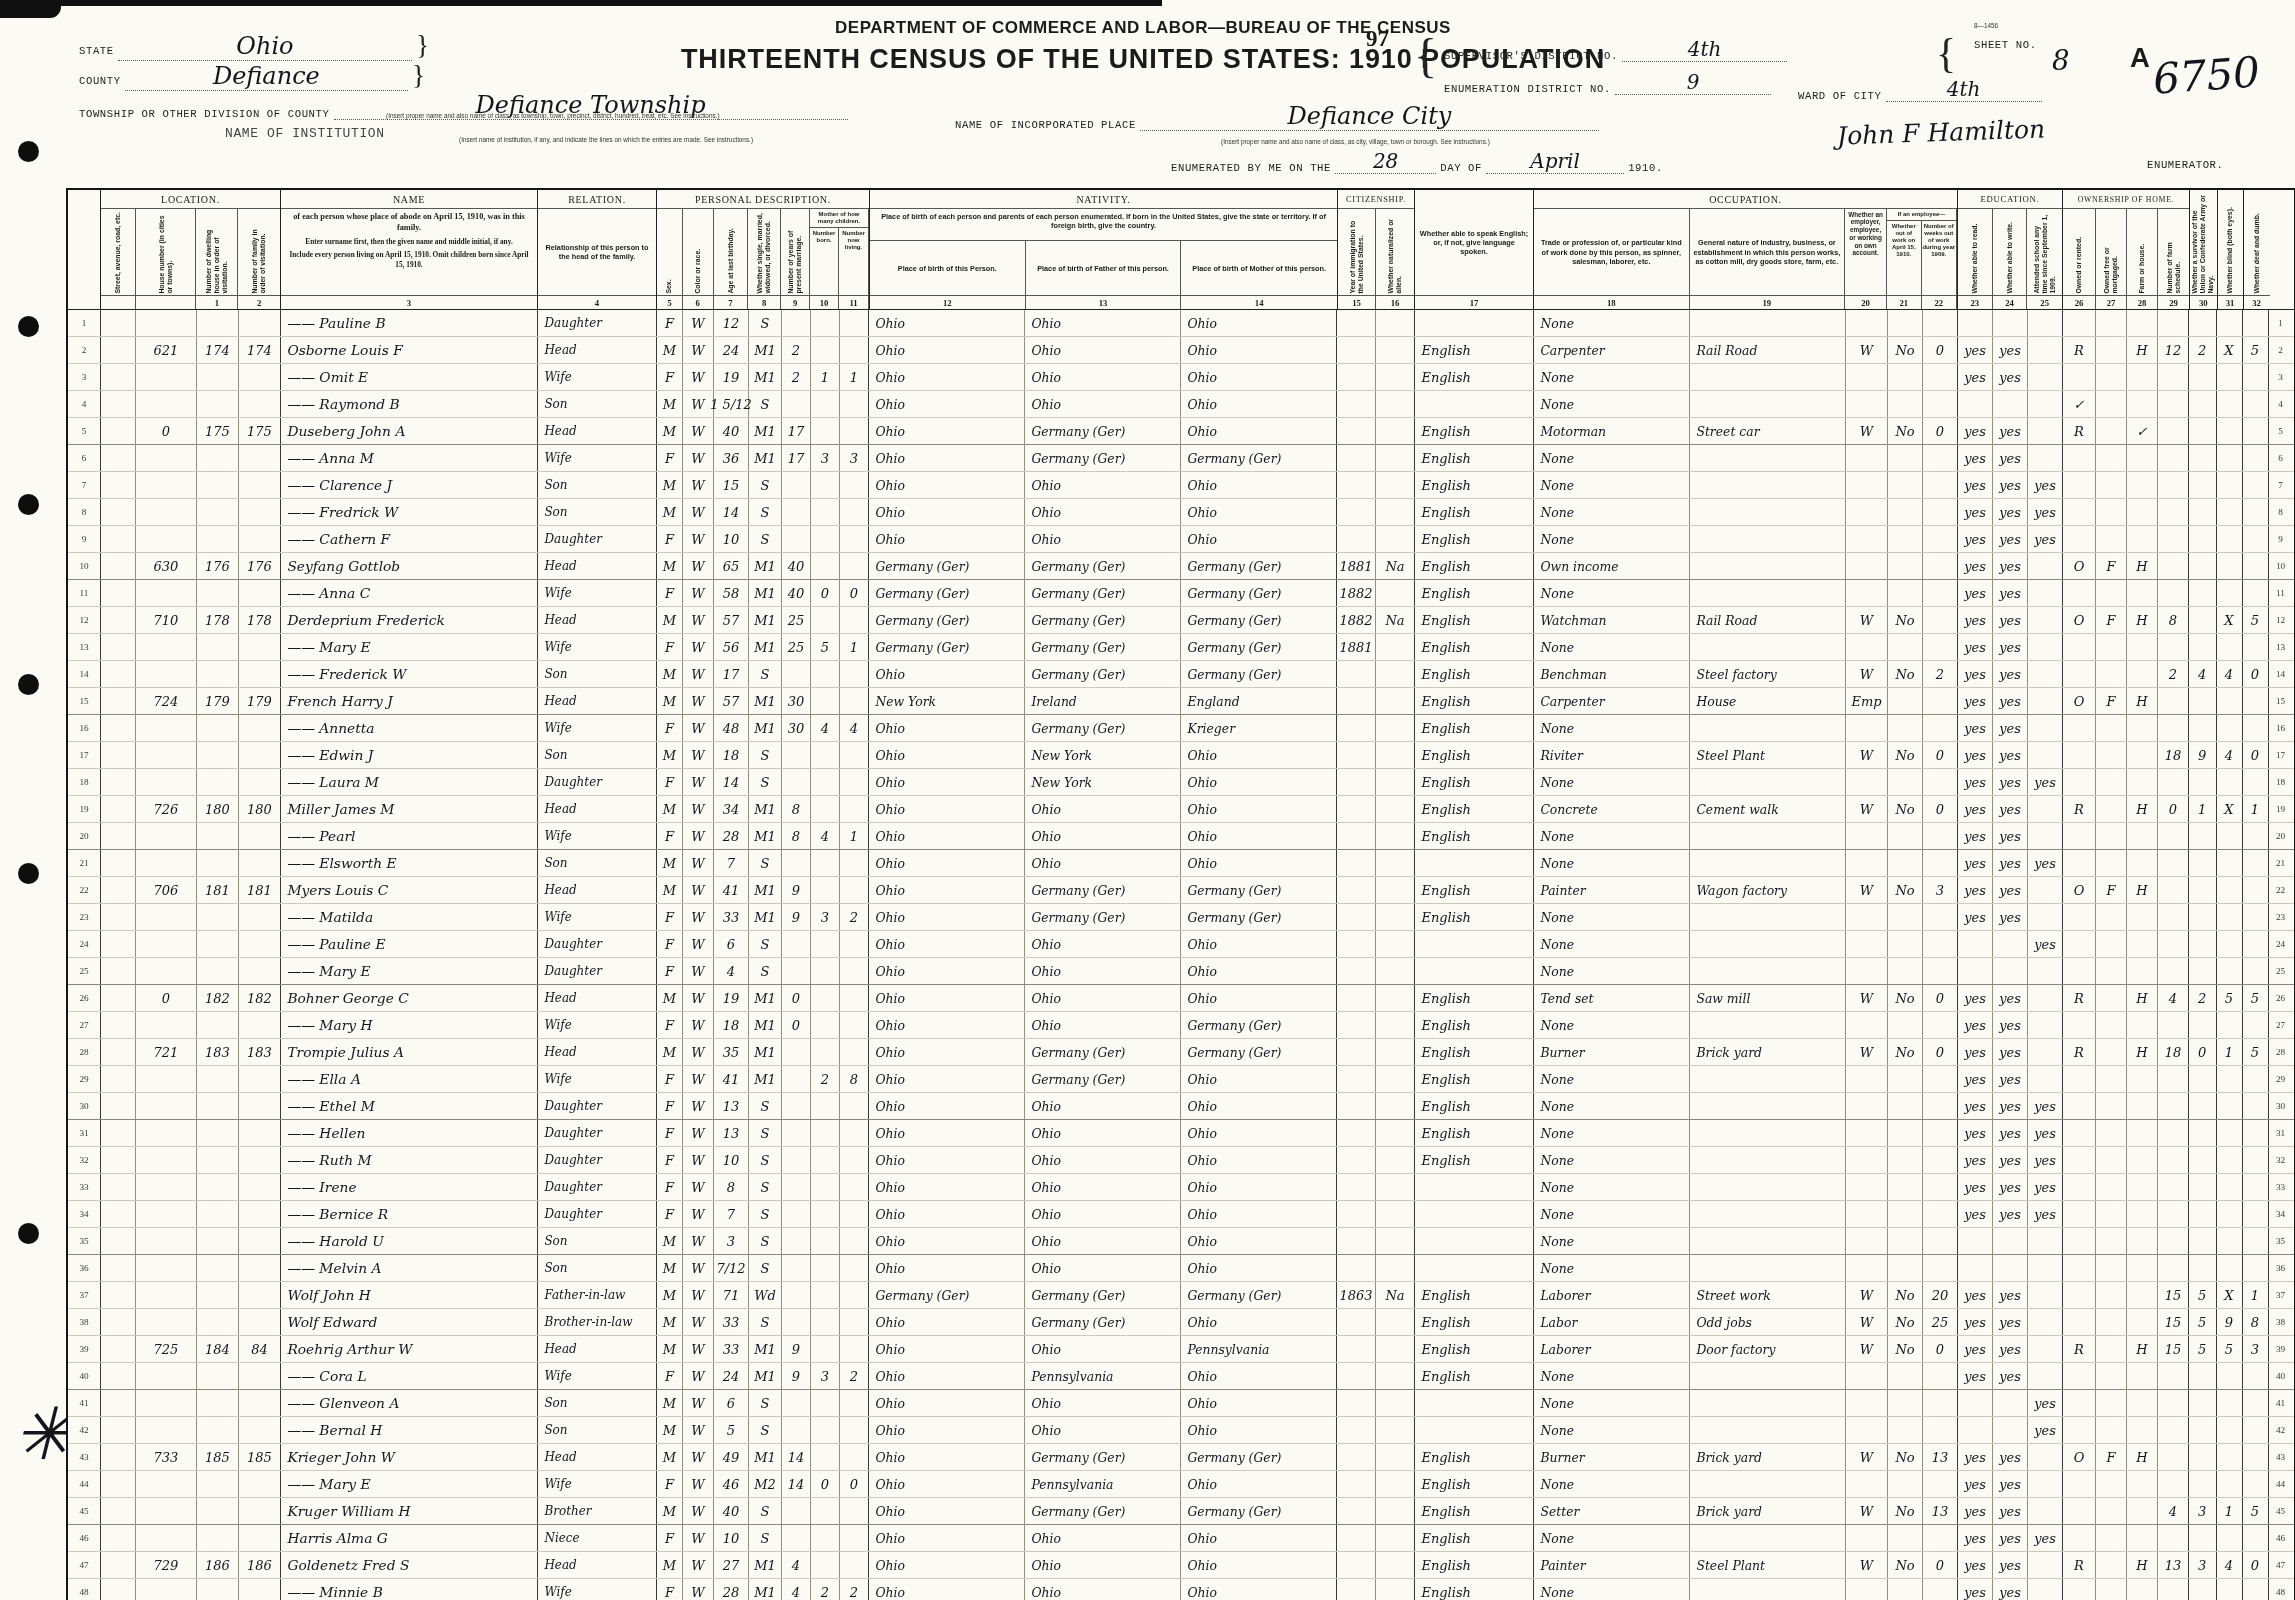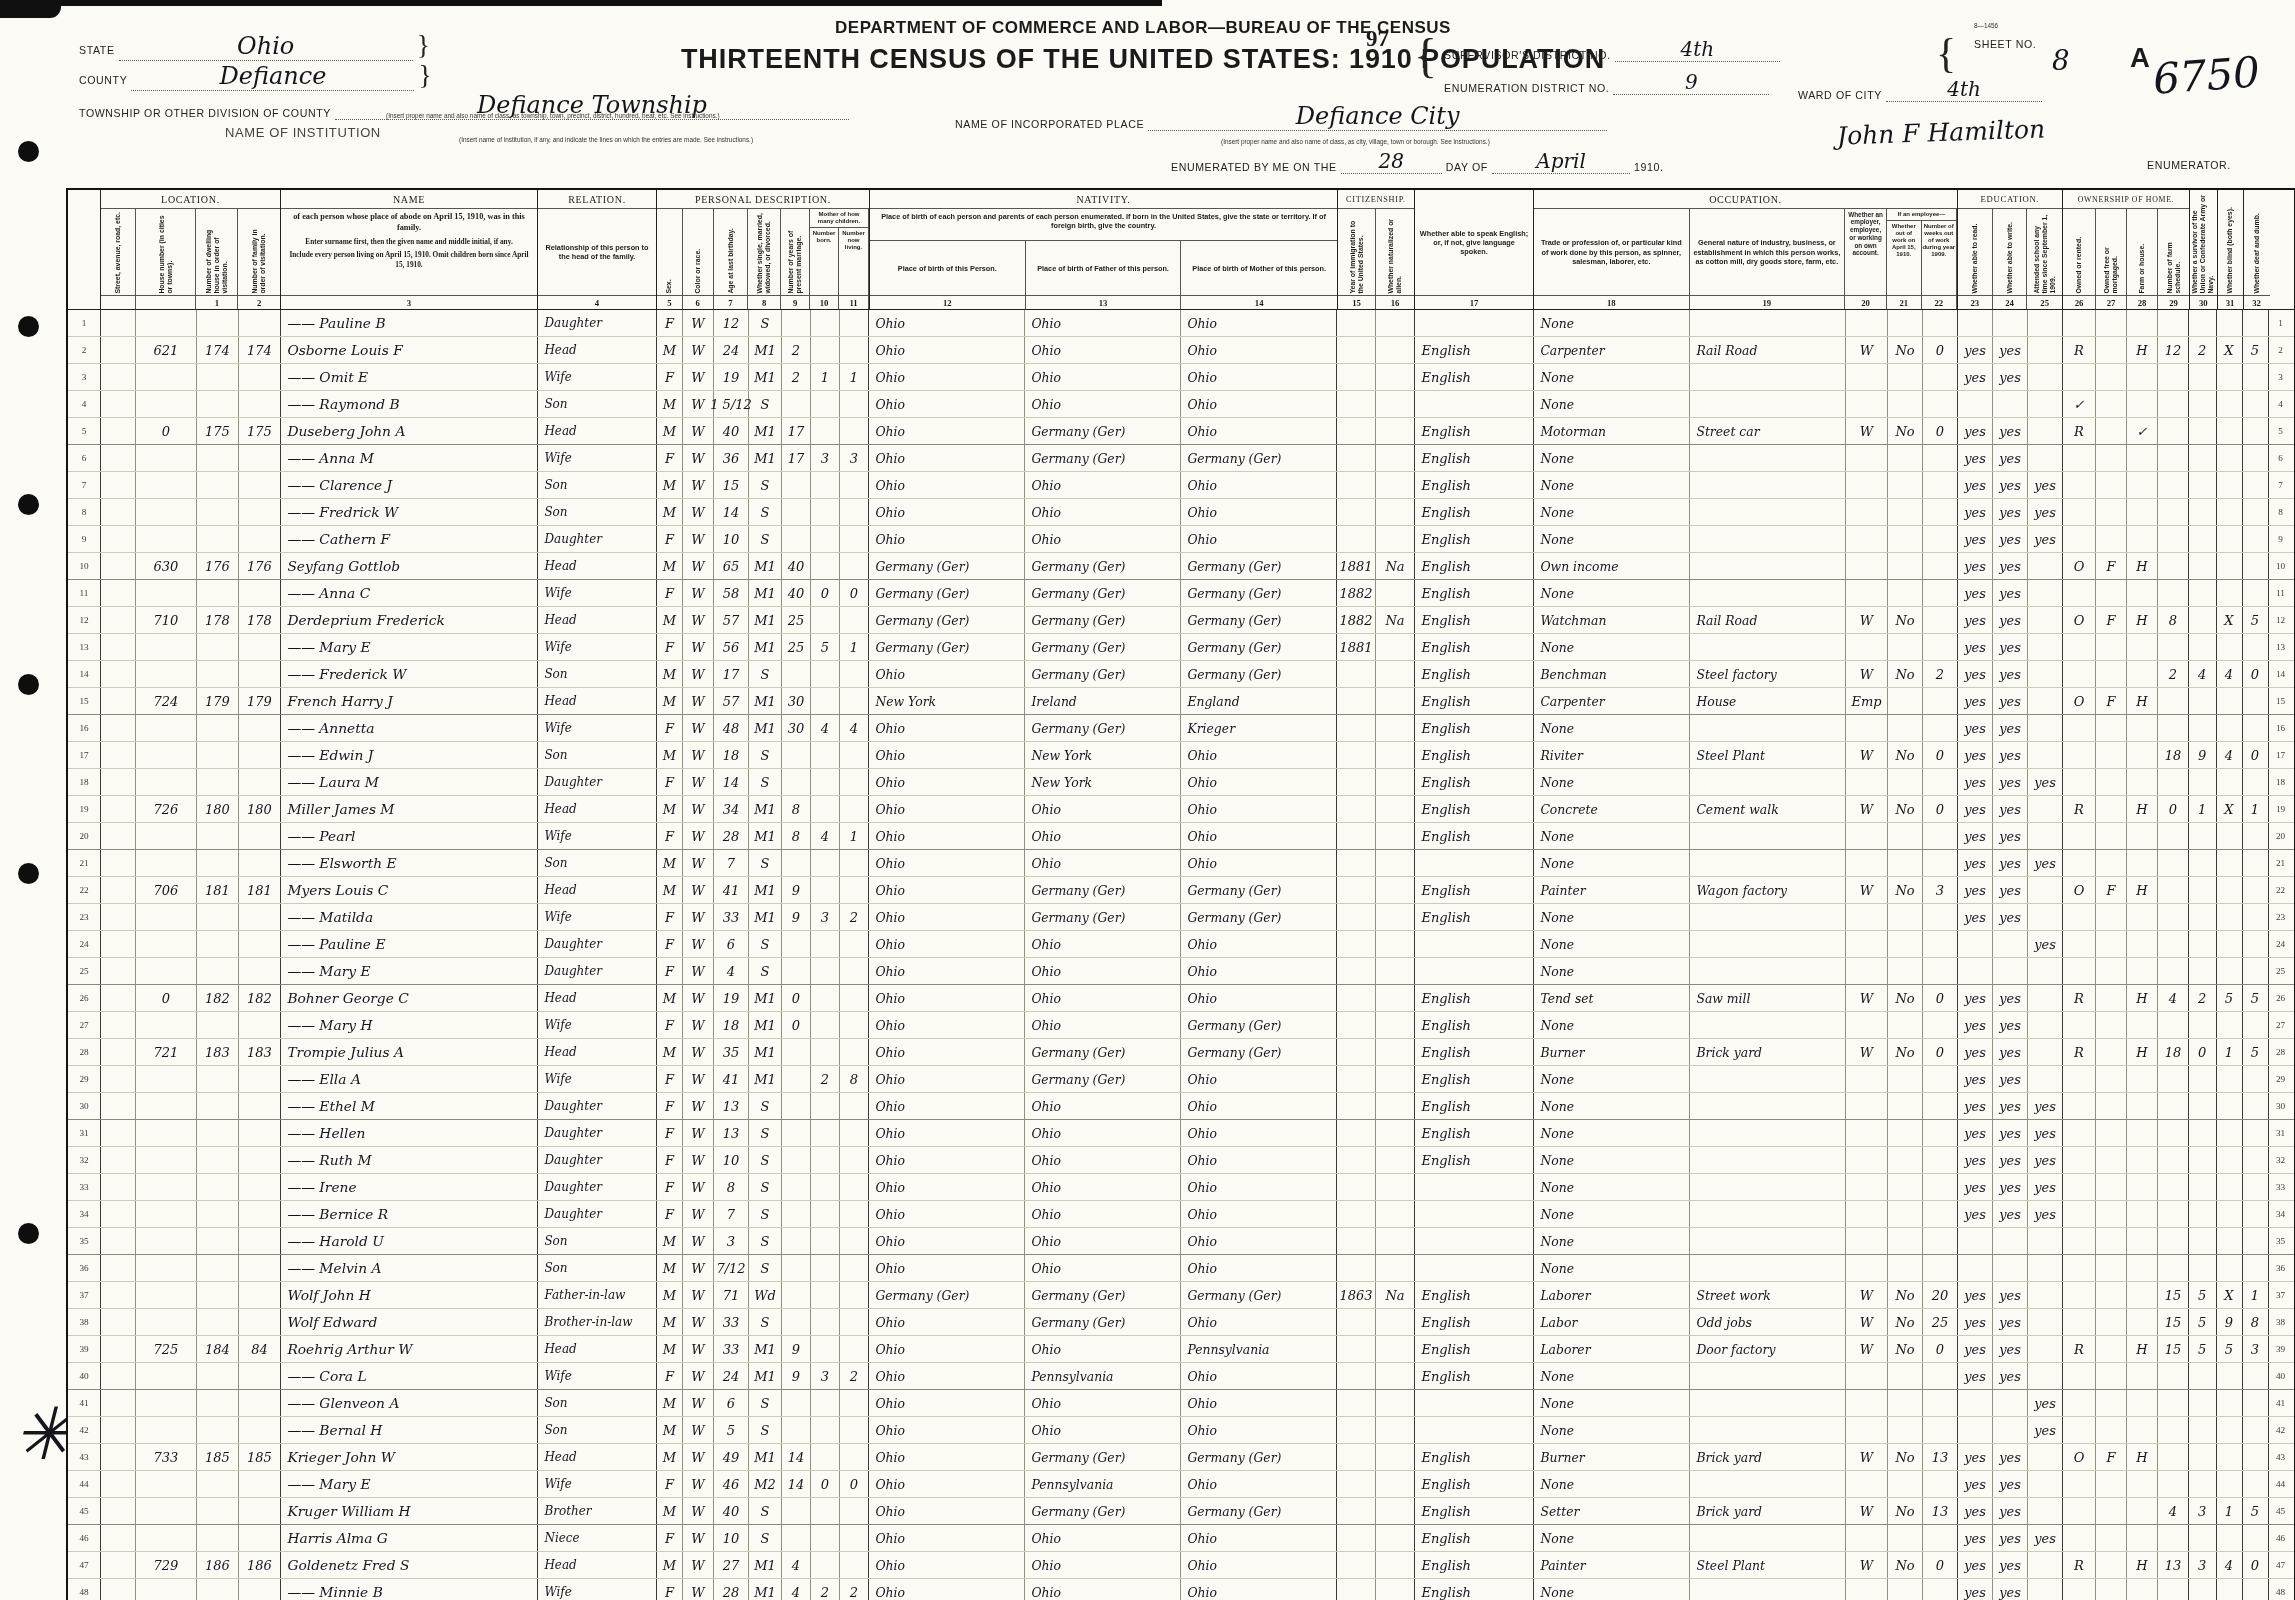--- a/index.html
+++ b/index.html
@@ -7,21 +7,21 @@
        font-family:"Liberation Sans",sans-serif;}
   .page{position:absolute;inset:0;background:#fbfaf4;color:#1b1b1b;}
 
   
   .scan-top-bar{position:absolute;left:0;top:0;width:1162px;height:6.4px;background:#101010;}
   .scan-blob{position:absolute;left:0;top:0;width:61px;height:18.4px;background:#101010;border-radius:0 0 11px 0;}
   .punch{position:absolute;left:18.4px;width:21px;height:21px;border-radius:50%;background:#0e0e0e;}
   .star{position:absolute;left:13px;top:1398px;font-size:72px;line-height:1;color:#0d0d0d;font-style:normal;}
 
   
-  .plabel{font-family:Liberation Sans, sans-serif;font-size:10.6px;letter-spacing:0.6px;color:#222;
+  .plabel{font-family:Liberation Mono, monospace;font-size:10.6px;letter-spacing:0.6px;color:#222;
           text-transform:uppercase;white-space:nowrap;}
   .tiny-note{font-family:"Liberation Sans",sans-serif;font-size:6.4px;color:#333;white-space:nowrap;}
   .abs{position:absolute;}
   .fill{display:inline-block;border-bottom:0.9px dotted #5a5a5a;text-align:center;vertical-align:bottom;}
   .brace{font-family:"Liberation Serif",serif;font-weight:100;color:#222;}
 
   
   .hw{font-family:"DejaVu Serif",serif;font-style:italic;color:#15151e;} .v22{font-size:20px;} .v26{font-size:24px;} .v30{font-size:27.5px;}
 
   

